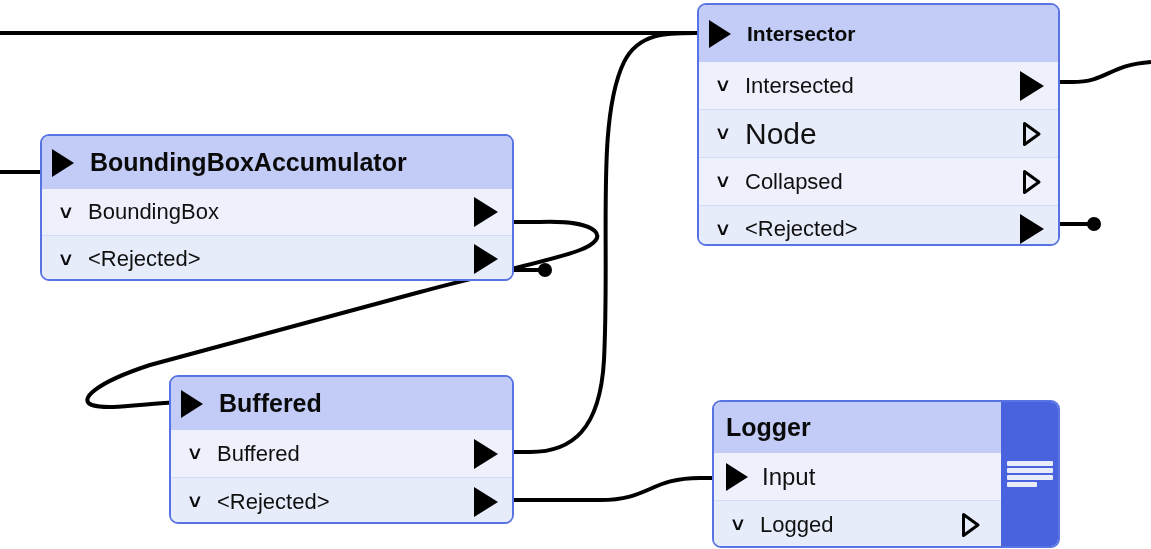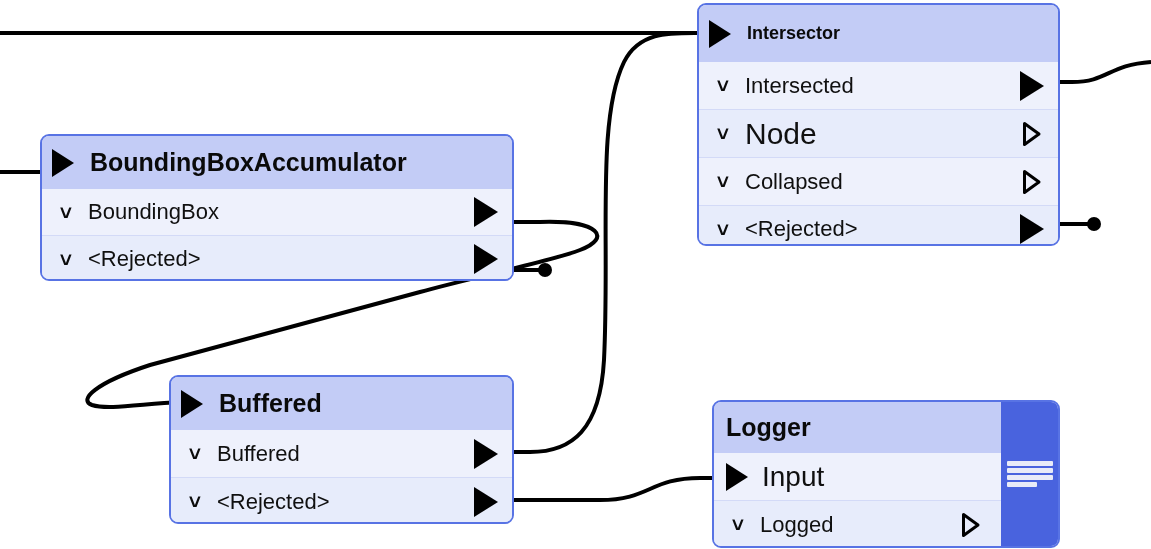--- a/index.html
+++ b/index.html
@@ -134,21 +134,21 @@
              C 610,240 596,120 624,62
              C 640,30 672,33 706,33" fill="none" stroke="#000" stroke-width="4"></path>
 
     <path d="M 501,500 L 600,500 C 650,500 650,478 700,478
              L 726,478" fill="none" stroke="#000" stroke-width="4"></path>
   </svg>
 
   <div class="node" style="left:697px; top:3px; width:363px; height:243px;">
     <div class="node-header" style="height:57px; padding-left:10px;">
       <span class="pin tri-filled" style="border-width:14px 0 14px 22px; margin-right:16px;"></span>
-      <span class="node-title" style="font-size:18px;">Intersector</span>
+      <span class="node-title" style="font-size:21px;">Intersector</span>
     </div>
     <div class="node-body">
 
       <div class="port-row" style="height:47px; padding:0 14px 0 12px; border-top:none;">
         <span class="chev" style="font-size:21px; width:24px; margin-right:10px;">˅</span>
         <span class="port-label" style="font-size:22px;">Intersected</span>
         <span class="pin tri-filled" style="border-width:15px 0 15px 24px;"></span>
       </div>
 
       <div class="port-row alt" style="height:48px; padding:0 16px 0 12px;">
@@ -227,21 +227,21 @@
   <div class="node" style="left:712px; top:400px; width:348px; height:148px;">
 
     <div style="position:absolute; left:0; top:0; right:57px; bottom:0;">
       <div class="node-header" style="height:51px; padding-left:12px;">
         <span class="node-title" style="font-size:25px;">Logger</span>
       </div>
       <div class="node-body">
 
         <div class="port-row" style="height:47px; padding:0 14px 0 12px; border-top:none;">
           <span class="pin tri-filled" style="border-width:14px 0 14px 22px; margin-right:14px;"></span>
-          <span class="port-label" style="font-size:28px;">Input</span>
+          <span class="port-label" style="font-size:24px;">Input</span>
         </div>
 
         <div class="port-row alt" style="height:48px; padding:0 20px 0 12px;">
           <span class="chev" style="font-size:21px; width:24px; margin-right:10px;">˅</span>
           <span class="port-label" style="font-size:22px;">Logged</span>
           <span class="pin tri-hollow" style="width:20px; height:26px;">
             <svg width="20" height="26" viewBox="0 0 20 26" xmlns="http://www.w3.org/2000/svg">
               <path d="M 2.5,2.5 L 17,13 L 2.5,23.5 Z" fill="none" stroke="#000" stroke-width="3" stroke-linejoin="round"></path>
             </svg>
           </span>

